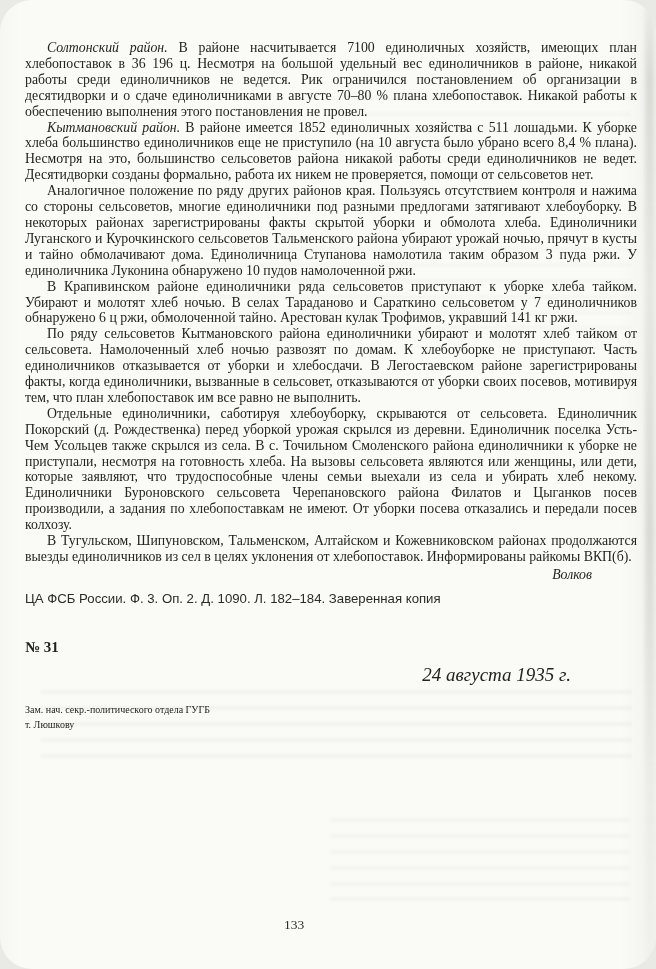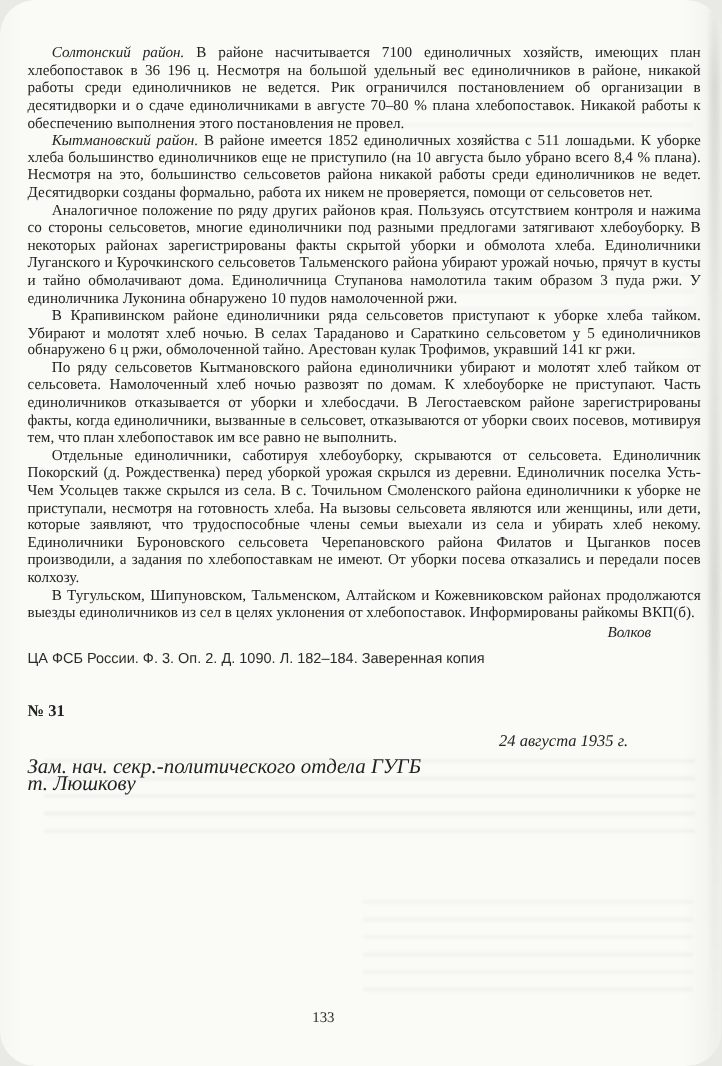--- a/index.html
+++ b/index.html
@@ -10,22 +10,22 @@
     font-family:"Liberation Serif",serif;color:#232321;border-radius:32px;
   }
   .textblock{position:absolute;left:25px;top:40px;width:612px;}
   p.bodypara{margin:0;font-size:13.8px;line-height:15.9px;text-align:justify;text-indent:22px;}
   .lead{font-style:italic;}
   .signature{font-style:italic;text-align:right;padding-right:45px;font-size:13.8px;line-height:15.9px;margin-top:2px;}
   .archive{font-family:"Liberation Sans",sans-serif;font-size:13.2px;line-height:15px;margin-top:8px;color:#2b2b29;}
   .doc43{margin-top:33px;}
   .docnum{font-weight:bold;font-size:15px;line-height:17px;margin:0 0 3px 0;}
   .doctitle{font-weight:bold;font-size:15.8px;line-height:18.5px;margin:0;max-width:558px;}
-  .docdate{font-style:italic;font-size:15px;line-height:15px;text-align:right;padding-right:66px;margin-top:11px;}
-  .addressee{font-style:italic;font-size:19px;line-height:15.2px;margin-top:8px;}
+  .docdate{font-style:italic;font-size:19px;line-height:15px;text-align:right;padding-right:66px;margin-top:11px;}
+  .addressee{font-size:10px;line-height:15.2px;margin-top:20px;}
   .addressee div{margin:0;}
   .opening{margin-top:13px;}
   .pagenum{position:absolute;top:917px;left:0;width:588px;text-align:center;font-size:13.5px;color:#2a2a28;}
   
   .bleed{position:absolute;pointer-events:none;
     background:repeating-linear-gradient(180deg, rgba(146,144,134,0.10) 0 4px, rgba(146,144,134,0) 4px 15.9px);
     filter:blur(1.2px);}
   .b1{left:330px;top:96px;width:300px;height:66px;opacity:.45;}
   .b2{left:200px;top:247px;width:432px;height:88px;opacity:.35;}
   .b3{left:40px;top:690px;width:592px;height:72px;opacity:.65;}
@@ -46,21 +46,21 @@
   <div class="edge-shadow"></div>
 
   <div class="textblock">
 
     <p class="bodypara"><i class="lead">Солтонский район.</i><span> В районе насчитывается 7100 единоличных хозяйств, имеющих план хлебопоставок в 36 196 ц. Несмотря на большой удельный вес единоличников в районе, никакой работы среди единоличников не ведется. Рик ограничился постановлением об организации в десятидворки и о сдаче единоличниками в августе 70–80 % плана хлебопоставок. Никакой работы к обеспечению выполнения этого постановления не провел.</span></p>
 
     <p class="bodypara"><i class="lead">Кытмановский район.</i><span> В районе имеется 1852 единоличных хозяйства с 511 лошадьми. К уборке хлеба большинство единоличников еще не приступило (на 10 августа было убрано всего 8,4 % плана). Несмотря на это, большинство сельсоветов района никакой работы среди единоличников не ведет. Десятидворки созданы формально, работа их никем не проверяется, помощи от сельсоветов нет.</span></p>
 
     <p class="bodypara"><i class="lead"></i><span>Аналогичное положение по ряду других районов края. Пользуясь отсутствием контроля и нажима со стороны сельсоветов, многие единоличники под разными предлогами затягивают хлебоуборку. В некоторых районах зарегистрированы факты скрытой уборки и обмолота хлеба. Единоличники Луганского и Курочкинского сельсоветов Тальменского района убирают урожай ночью, прячут в кусты и тайно обмолачивают дома. Единоличница Ступанова намолотила таким образом 3 пуда ржи. У единоличника Луконина обнаружено 10 пудов намолоченной ржи.</span></p>
 
-    <p class="bodypara"><i class="lead"></i><span>В Крапивинском районе единоличники ряда сельсоветов приступают к уборке хлеба тайком. Убирают и молотят хлеб ночью. В селах Тараданово и Сараткино сельсоветом у 5 единоличников обнаружено 6 ц ржи, обмолоченной тайно. Арестован кулак Трофимов, укравший 141 кг ржи.</span></p>
+    <p class="bodypara"><i class="lead"></i><span>В Крапивинском районе единоличники ряда сельсоветов приступают к уборке хлеба тайком. Убирают и молотят хлеб ночью. В селах Тараданово и Сараткино сельсоветом у 7 единоличников обнаружено 6 ц ржи, обмолоченной тайно. Арестован кулак Трофимов, укравший 141 кг ржи.</span></p>
 
     <p class="bodypara"><i class="lead"></i><span>По ряду сельсоветов Кытмановского района единоличники убирают и молотят хлеб тайком от сельсовета. Намолоченный хлеб ночью развозят по домам. К хлебоуборке не приступают. Часть единоличников отказывается от уборки и хлебосдачи. В Легостаевском районе зарегистрированы факты, когда единоличники, вызванные в сельсовет, отказываются от уборки своих посевов, мотивируя тем, что план хлебопоставок им все равно не выполнить.</span></p>
 
     <p class="bodypara"><i class="lead"></i><span>Отдельные единоличники, саботируя хлебоуборку, скрываются от сельсовета. Единоличник Покорский (д. Рождественка) перед уборкой урожая скрылся из деревни. Единоличник поселка Усть-Чем Усольцев также скрылся из села. В с. Точильном Смоленского района единоличники к уборке не приступали, несмотря на готовность хлеба. На вызовы сельсовета являются или женщины, или дети, которые заявляют, что трудоспособные члены семьи выехали из села и убирать хлеб некому. Единоличники Буроновского сельсовета Черепановского района Филатов и Цыганков посев производили, а задания по хлебопоставкам не имеют. От уборки посева отказались и передали посев колхозу.</span></p>
 
     <p class="bodypara"><i class="lead"></i><span>В Тугульском, Шипуновском, Тальменском, Алтайском и Кожевниковском районах продолжаются выезды единоличников из сел в целях уклонения от хлебопоставок. Информированы райкомы ВКП(б).</span></p>
 
     <div class="signature">Волков</div>
 
     <div class="archive">ЦА ФСБ России. Ф. 3. Оп. 2. Д. 1090. Л. 182–184. Заверенная копия</div>

